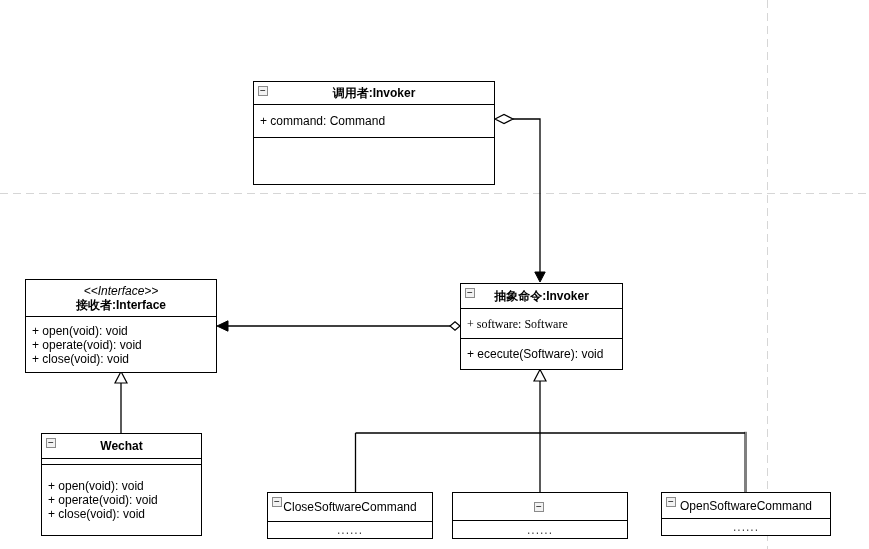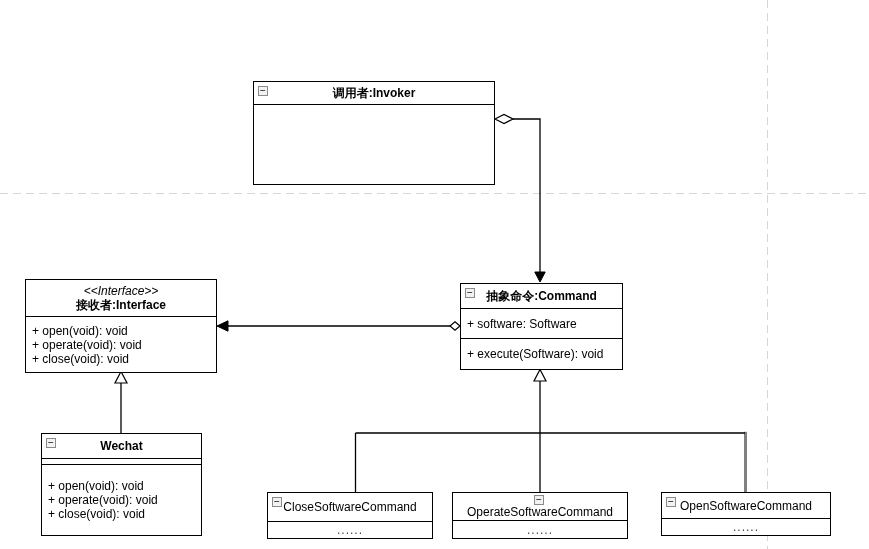--- a/index.html
+++ b/index.html
@@ -72,46 +72,49 @@
     <line x1="450" y1="326" x2="228" y2="326" stroke="#000" stroke-width="1.3"></line>
     <path d="M460,326 L455,321.8 L450,326 L455,330.2 Z" fill="#fff" stroke="#000" stroke-width="1.2"></path>
     <path d="M217,326 L228,320.8 L228,331.2 Z" fill="#000" stroke="#000"></path>
   </svg>
 
   <div class="class-box" style="left:253px;top:81px;width:242px;height:104px;">
     <div class="cmp title-cmp" style="height:23px;flex:0 0 23px;">
       <span class="collapse-icon">−</span>
       <span class="t-line">调用者:Invoker</span>
     </div>
+    <div class="cmp" style="height:33px;flex:0 0 33px;">
+      <div class="member">+ command: Command</div>
+    </div>
     <div class="cmp" style="flex:1 1 auto;">
     </div>
   </div>
 
   <div class="class-box" style="left:25px;top:279px;width:192px;height:94px;">
     <div class="cmp title-cmp" style="height:37px;flex:0 0 37px;">
       <div class="stereotype">&lt;&lt;Interface&gt;&gt;</div>
       <div class="t-line">接收者:Interface</div>
     </div>
     <div class="cmp" style="flex:1 1 auto;">
       <div class="member">+ open(void): void</div>
       <div class="member">+ operate(void): void</div>
       <div class="member">+ close(void): void</div>
     </div>
   </div>
 
   <div class="class-box" style="left:460px;top:283px;width:163px;height:87px;">
     <div class="cmp title-cmp" style="height:25px;flex:0 0 25px;">
       <span class="collapse-icon">−</span>
-      <span class="t-line">抽象命令:Command</span>
+      <span class="t-line">抽象命令:Invoker</span>
     </div>
-    <div class="cmp" style="height:30px;flex:0 0 30px;">
+    <div class="cmp" style="height:30px;flex:0 0 30px;font-family:Liberation Serif, serif;">
       <div class="member">+ software: Software</div>
     </div>
     <div class="cmp" style="flex:1 1 auto;">
-      <div class="member">+ execute(Software): void</div>
+      <div class="member">+ ececute(Software): void</div>
     </div>
   </div>
 
   <div class="class-box" style="left:41px;top:433px;width:161px;height:103px;">
     <div class="cmp title-cmp" style="height:25px;flex:0 0 25px;">
       <span class="collapse-icon">−</span>
       <span class="t-line">Wechat</span>
     </div>
     <div class="cmp" style="height:6px;flex:0 0 6px;padding:0;"></div>
     <div class="cmp" style="flex:1 1 auto;">
@@ -127,21 +130,20 @@
       <span class="t-line">CloseSoftwareCommand</span>
     </div>
     <div class="cmp dots-cmp" style="flex:1 1 auto;">
       <div>......</div>
     </div>
   </div>
 
   <div class="class-box" style="left:452px;top:492px;width:176px;height:47px;">
     <div class="cmp title-cmp title-plain" style="height:28px;flex:0 0 28px;">
       <span class="collapse-icon collapse-inline">−</span>
-      <span class="t-line">OperateSoftwareCommand</span>
     </div>
     <div class="cmp dots-cmp" style="flex:1 1 auto;">
       <div>......</div>
     </div>
   </div>
 
   <div class="class-box" style="left:661px;top:492px;width:170px;height:44px;">
     <div class="cmp title-cmp title-plain" style="height:26px;flex:0 0 26px;">
       <span class="collapse-icon">−</span>
       <span class="t-line">OpenSoftwareCommand</span>

